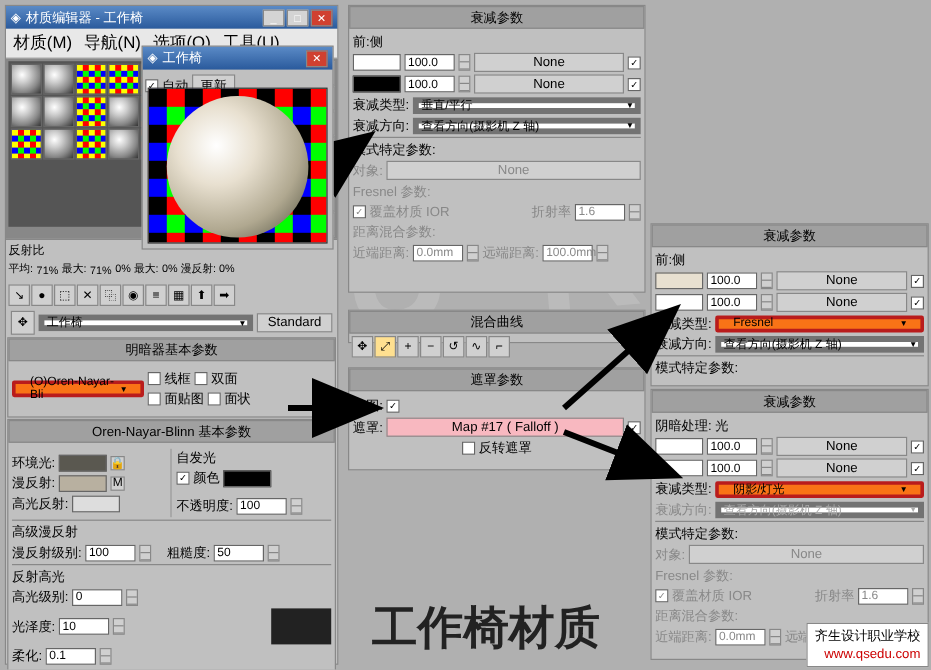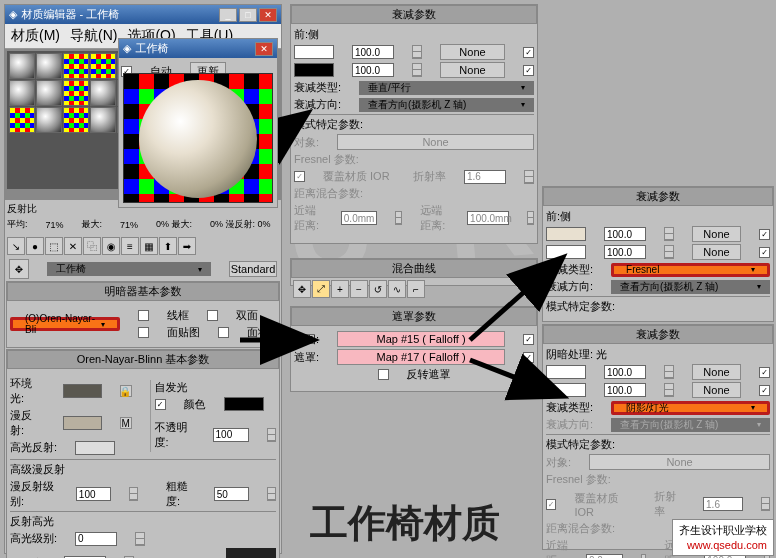--- a/index.html
+++ b/index.html
@@ -16,28 +16,28 @@
 .tbtn.active{background:#ffe090}
 .slot-grid{display:grid;grid-template-columns:repeat(5,26px);grid-template-rows:repeat(5,26px);gap:1px;padding:2px;background:#555}
 .slot{background:#333;border:1px solid #666;display:flex;align-items:center;justify-content:center}
 .slot.sphere{background:radial-gradient(circle at 35% 35%,#fff,#ccc 30%,#888 65%,#333)}
 .slot.check{background:repeating-conic-gradient(#f00 0 25%,#0f0 0 50%,#00f 0 75%,#ff0 0 100%);background-size:10px 10px}
 .preview{position:absolute;background:repeating-conic-gradient(#f00 0 25%,#0f0 0 50%,#00f 0 75%,#000 0 100%);background-size:30px 30px;border:1px solid #333}
 .preview-sphere{position:absolute;border-radius:50%;background:radial-gradient(circle at 35% 35%,#fff,#e8e0d0 30%,#b0a890 65%,#554 95%)}
 .rollout{background:#c0c0c0;border:1px solid #888;margin:1px}
 .rollout-hdr{background:#a0a0a0;font-size:11px;text-align:center;padding:1px;border:1px solid #888}
 .rollout-body{padding:3px;font-size:11px}
-.row{display:flex;align-items:center;gap:18px;margin:2px 0}
+.row{display:flex;align-items:center;gap:3px;margin:2px 0}
 .num-input{width:42px;height:14px;background:#fff;border:1px solid #666;font-size:10px;padding:0 2px;display:inline-flex;align-items:center}
 .spinner{width:10px;height:14px;background:#d0d0d0;border:1px solid #888;display:inline-flex;flex-direction:column}
 .spinner::before,.spinner::after{content:"";flex:1;border-bottom:1px solid #888}
 .swatch{width:40px;height:14px;border:1px solid #666;display:inline-block}
 .btn{background:#d0d0d0;border:1px solid #888;padding:1px 6px;font-size:11px;display:inline-flex;align-items:center;justify-content:center}
 .wide-btn{flex:1;text-align:center}
-.dropdown{background:#fff;border:7px solid #737373;padding:0 2px;font-size:10px;display:inline-flex;align-items:center;height:14px}
+.dropdown{background:#fff;border:5px solid #737373;padding:0 2px;font-size:10px;display:inline-flex;align-items:center;height:14px}
 .dropdown::after{content:"▾";margin-left:auto;font-size:8px}
 .highlight-red{background:#f97316;border:3px solid #b91c1c;padding:1px 12px;border-radius:2px}
 .highlight-pink{background:#f8b8c0;padding:1px 4px}
 .checkbox{width:11px;height:11px;background:#fff;border:1px solid #666;display:inline-flex;align-items:center;justify-content:center;font-size:8px}
 .arrow{position:absolute;pointer-events:none}
 .big-text{position:absolute;font-size:38px;font-weight:bold;color:#222}
 .credit{position:absolute;bottom:2px;right:2px;background:#fff;border:1px solid #888;padding:3px 6px;font-size:11px;text-align:right;line-height:1.3}
 .wm{position:absolute;font-size:120px;color:rgba(255,255,255,.15);font-weight:bold;transform:rotate(-5deg);pointer-events:none;letter-spacing:20px}
 .icon-row{display:flex;gap:1px;padding:2px;flex-wrap:wrap}
 .icon-row .tbtn{width:18px;height:18px}
@@ -117,21 +117,21 @@
     <div class="tbtn">▦</div>
     <div class="tbtn">⬆</div>
     <div class="tbtn">➡</div>
   </div>
 
   <div class="row" style="padding:0 4px">
     <div class="tbtn">✥</div>
     <div class="dropdown" style="flex:1">
         <span>工作椅</span>
       </div>
-    <div class="btn" style="width:48px">Standard</div>
+    <div class="btn" style="width:63px">Standard</div>
   </div>
 
   <div class="rollout">
     <div class="rollout-hdr">明暗器基本参数</div>
     <div class="rollout-body">
       <div class="row">
         <div class="dropdown highlight-red" style="width:110px">
             <span>(O)Oren-Nayar-Bli</span>
           </div>
         <div style="flex:1">
@@ -304,21 +304,20 @@
     <div class="tbtn">∿</div>
     <div class="tbtn">⌐</div>
   </div>
 </div>
 
 <div class="panel" style="left:290px;top:306px;width:248px;height:86px">
   <div class="rollout-hdr">遮罩参数</div>
   <div class="rollout-body">
     <div class="row">
         <span>贴图:</span>
-        <div class="btn wide-btn highlight-pink">Map #15  ( Falloff )</div>
         <span class="checkbox">✓</span>
       </div>
     <div class="row">
         <span>遮罩:</span>
         <div class="btn wide-btn highlight-pink">Map #17  ( Falloff )</div>
         <span class="checkbox">✓</span>
       </div>
     <div class="row" style="justify-content:center">
         <span class="checkbox"></span>
         <span>反转遮罩</span>

